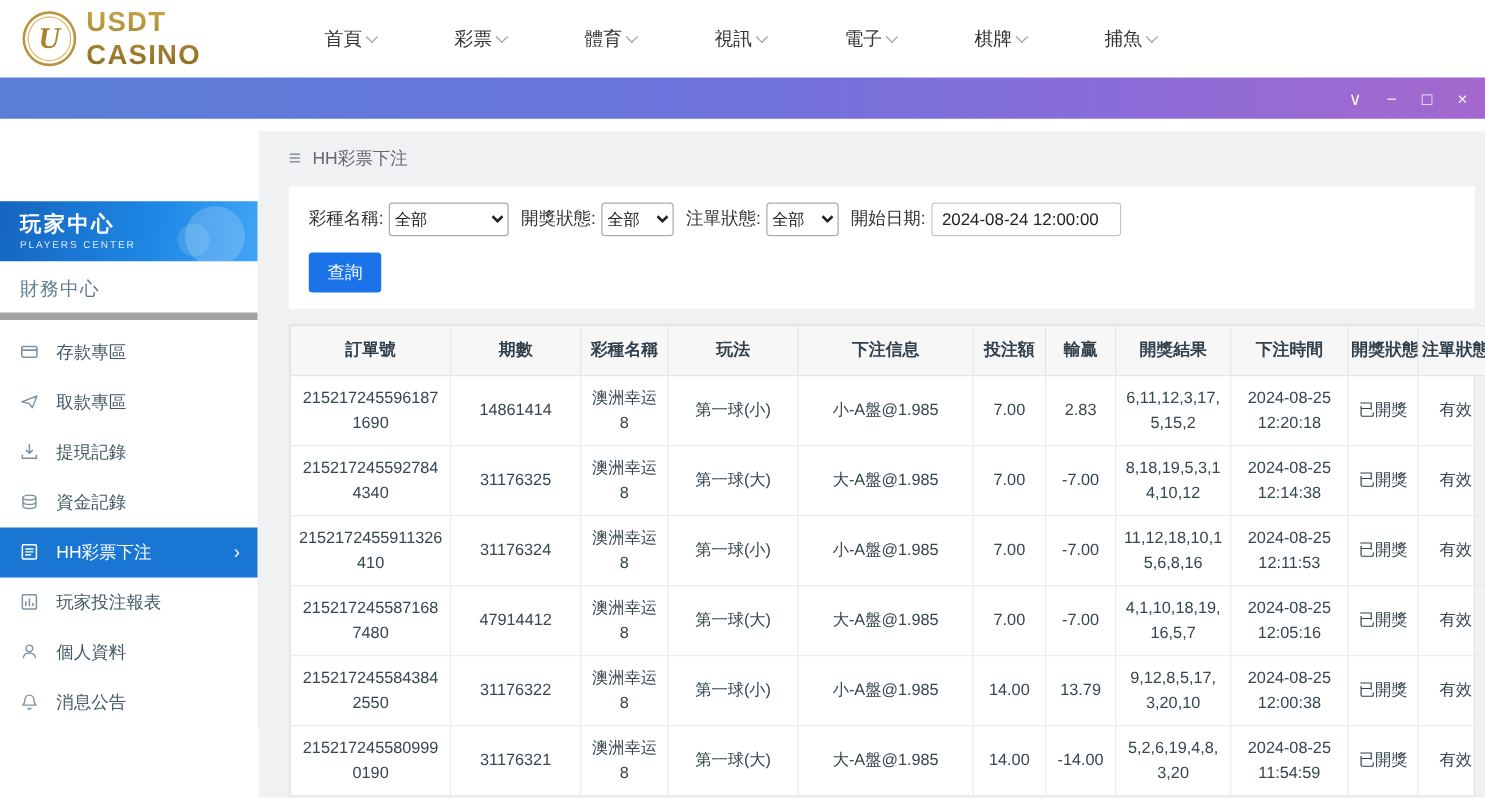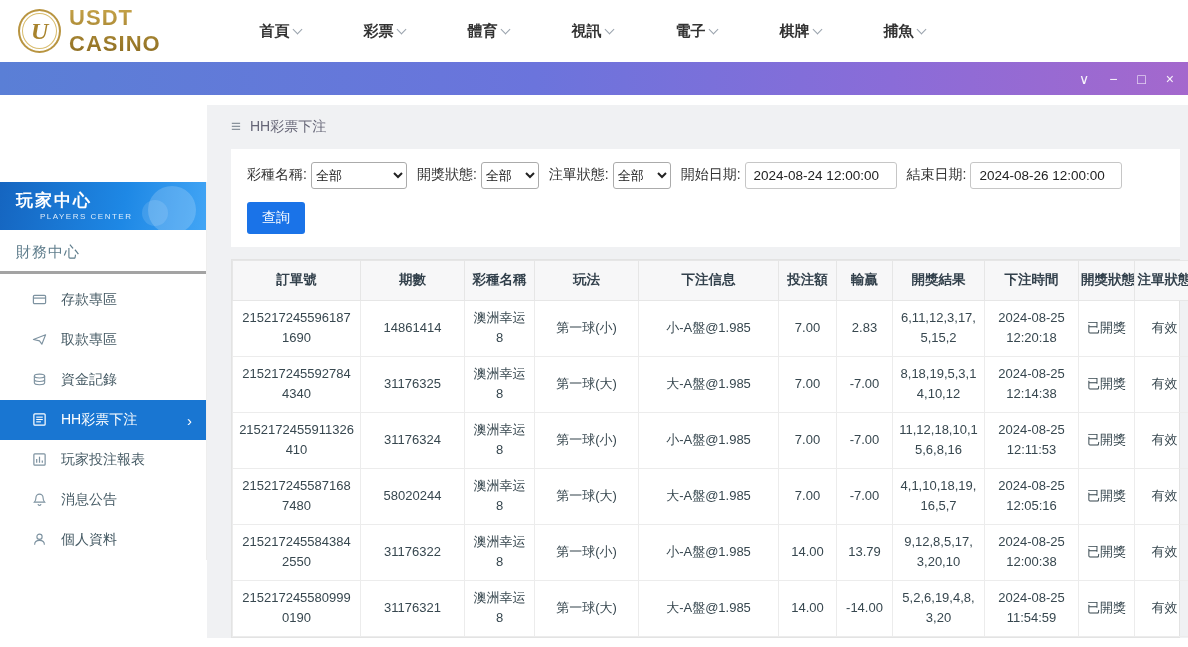--- a/index.html
+++ b/index.html
@@ -10,49 +10,49 @@
   .topnav { height:62px; background:#fff; display:flex; align-items:center; padding:0 18px; }
   .logo { display:flex; align-items:center; gap:8px; width:210px; }
   .logo-badge { width:44px; height:44px; border-radius:50%; border:2px solid #b89440;
     display:flex; align-items:center; justify-content:center;
     box-shadow: inset 0 0 0 2px #fff, inset 0 0 0 3px #d9bd6e; }
   .logo-badge span { font-family:"Liberation Serif", serif; font-weight:bold; font-style:italic;
     font-size:24px; color:#a8832c; }
   .logo-text { font-size:22px; font-weight:bold; letter-spacing:1px;
     background:linear-gradient(180deg,#c9a64b 0%, #8a6a1f 100%);
     -webkit-background-clip:text; background-clip:text; -webkit-text-fill-color:transparent; color:#9c7b2d; }
-  .nav-items { display:flex; flex:1;font-weight:bold; }
+  .nav-items { display:flex; flex:1; }
   .nav-item { width:104px; text-align:center; font-size:15px; color:#333; cursor:pointer;
     display:flex; align-items:center; justify-content:center; }
   .nav-label { margin-right:4px; }
   .chev { width:7px; height:7px; border-right:1.6px solid #9aa3ad; border-bottom:1.6px solid #9aa3ad;
     transform:rotate(45deg); display:inline-block; margin-bottom:3px; }
 
   
   .gradient-bar { height:33px; background:linear-gradient(90deg,#5a7fd6 0%, #6b74dc 45%, #8a6cd8 75%, #a468cd 100%);
     display:flex; align-items:center; justify-content:flex-end; padding-right:14px; }
   .win-controls { display:flex; gap:20px; color:#fff; font-size:14px; align-items:center; }
   .win-controls span { cursor:pointer; line-height:1; opacity:.92; }
 
   
   .main { display:flex; height:552px; overflow:hidden;align-items:center; }
 
   
   .sidebar { width:207px; background:#fff; flex-shrink:0; border-right:1px solid #eee; }
   .sidebar-header { height:48px; background:linear-gradient(100deg,#1565c0 0%, #1e88e5 60%, #42a5f5 100%);
     color:#fff; padding:7px 0 0 16px; position:relative; overflow:hidden; }
   .sidebar-header .sh-title { font-size:17px; font-weight:bold; letter-spacing:2px; }
-  .sidebar-header .sh-sub { font-size:8px; letter-spacing:1.5px; opacity:.85;margin-left:24px; }
+  .sidebar-header .sh-sub { font-size:8px; letter-spacing:1.5px; opacity:.85; }
   .sidebar-header::after { content:""; position:absolute; right:10px; top:4px; width:48px; height:48px;
     border-radius:50%; background:rgba(255,255,255,.18); }
   .sidebar-header::before { content:""; position:absolute; right:38px; top:18px; width:26px; height:26px;
     border-radius:50%; background:rgba(255,255,255,.12); }
   .side-section-title { font-size:15px; color:#5f7d8c; padding:13px 16px 9px 16px;
-    border-bottom:3px solid #a3a3a3; margin-bottom:6px; letter-spacing:1px; }
-  .side-item { height:40px; display:flex; align-items:center; padding-left:32px; gap:13px;
+    border-bottom:6px solid #a3a3a3; margin-bottom:6px; letter-spacing:1px; }
+  .side-item { height:40px; display:flex; align-items:center; padding-left:16px; gap:13px;
     font-size:14px; color:#455a64; cursor:pointer; }
   .side-icon { width:16px; height:16px; color:#7d92a0; display:inline-flex; }
   .side-icon svg { width:15px; height:15px; }
   .side-item.highlight { color:#ff5a00; }
   .side-item.highlight .side-icon { color:#ff7a1a; }
   .side-item.active { background:#1976d2; color:#fff; }
   .side-item.active .side-icon { color:#fff; }
   .side-chev { margin-left:auto; margin-right:14px; font-size:15px; color:#fff; }
 
   
@@ -157,20 +157,29 @@
           <span class="side-label" data-name="sidebar-item-label">存款專區</span>
         </div>
         <div class="side-item" data-name="sidebar-item-withdraw">
           <span class="side-icon" data-name="withdraw-icon">
             <svg viewBox="0 0 16 16">
               <path d="M1.5 8 L14.5 3 L10.5 13 L8 9.5 Z" fill="none" stroke="currentColor" stroke-width="1.2" stroke-linejoin="round"></path>
             </svg>
           </span>
           <span class="side-label" data-name="sidebar-item-label">取款專區</span>
         </div>
+        <div class="side-item" data-name="sidebar-item-cashout">
+          <span class="side-icon" data-name="cashout-icon">
+            <svg viewBox="0 0 16 16">
+              <path d="M8 2 v7 M5.5 6.7 L8 9.2 L10.5 6.7" fill="none" stroke="currentColor" stroke-width="1.3" stroke-linecap="round"></path>
+              <path d="M2 10.5 v3 h12 v-3" fill="none" stroke="currentColor" stroke-width="1.3"></path>
+            </svg>
+          </span>
+          <span class="side-label" data-name="sidebar-item-label">提現記錄</span>
+        </div>
         <div class="side-item" data-name="sidebar-item-funds">
           <span class="side-icon" data-name="funds-icon">
             <svg viewBox="0 0 16 16">
               <ellipse cx="8" cy="4.3" rx="5.5" ry="2.1" fill="none" stroke="currentColor" stroke-width="1.2"></ellipse>
               <path d="M2.5 4.3 v7.2 c0 1.2 2.5 2.1 5.5 2.1 s5.5-.9 5.5-2.1 V4.3" fill="none" stroke="currentColor" stroke-width="1.2"></path>
               <path d="M2.5 8 c0 1.2 2.5 2.1 5.5 2.1 s5.5-.9 5.5-2.1" fill="none" stroke="currentColor" stroke-width="1.2"></path>
             </svg>
           </span>
           <span class="side-label" data-name="sidebar-item-label">資金記錄</span>
         </div>
@@ -190,37 +199,37 @@
           <span class="side-icon" data-name="report-icon">
             <svg viewBox="0 0 16 16">
               <rect x="2" y="2" width="12" height="12" rx="1" fill="none" stroke="currentColor" stroke-width="1.3"></rect>
               <line x1="5" y1="11.5" x2="5" y2="7.5" stroke="currentColor" stroke-width="1.3"></line>
               <line x1="8" y1="11.5" x2="8" y2="5" stroke="currentColor" stroke-width="1.3"></line>
               <line x1="11" y1="11.5" x2="11" y2="9" stroke="currentColor" stroke-width="1.3"></line>
             </svg>
           </span>
           <span class="side-label" data-name="sidebar-item-label">玩家投注報表</span>
         </div>
+        <div class="side-item" data-name="sidebar-item-user">
+          <span class="side-icon" data-name="user-icon">
+            <svg viewBox="0 0 16 16">
+              <circle cx="8" cy="5" r="2.8" fill="none" stroke="currentColor" stroke-width="1.2"></circle>
+              <path d="M2.8 13.5 c0-2.9 2.3-4.6 5.2-4.6 s5.2 1.7 5.2 4.6" fill="none" stroke="currentColor" stroke-width="1.2"></path>
+            </svg>
+          </span>
+          <span class="side-label" data-name="sidebar-item-label">個人資料</span>
+        </div>
         <div class="side-item" data-name="sidebar-item-bell">
           <span class="side-icon" data-name="bell-icon">
             <svg viewBox="0 0 16 16">
               <path d="M8 2.2 a3.8 3.8 0 0 1 3.8 3.8 c0 3 1.2 4.2 1.7 4.8 H2.5 c.5-.6 1.7-1.8 1.7-4.8 A3.8 3.8 0 0 1 8 2.2 Z" fill="none" stroke="currentColor" stroke-width="1.2"></path>
               <path d="M6.5 12.8 a1.5 1.5 0 0 0 3 0" fill="none" stroke="currentColor" stroke-width="1.2"></path>
             </svg>
           </span>
           <span class="side-label" data-name="sidebar-item-label">消息公告</span>
-        </div>
-        <div class="side-item" data-name="sidebar-item-user">
-          <span class="side-icon" data-name="user-icon">
-            <svg viewBox="0 0 16 16">
-              <circle cx="8" cy="5" r="2.8" fill="none" stroke="currentColor" stroke-width="1.2"></circle>
-              <path d="M2.8 13.5 c0-2.9 2.3-4.6 5.2-4.6 s5.2 1.7 5.2 4.6" fill="none" stroke="currentColor" stroke-width="1.2"></path>
-            </svg>
-          </span>
-          <span class="side-label" data-name="sidebar-item-label">個人資料</span>
         </div>
       </div>
   </aside>
 
   <section class="content" data-name="content-area">
 
     <div class="breadcrumb" data-name="breadcrumb">
       <span class="menu-glyph" data-name="hamburger-menu-icon">≡</span>
       <span data-name="page-title">HH彩票下注</span>
     </div>
@@ -235,24 +244,20 @@
             <label data-name="filter-label">開獎狀態:</label>
             <select data-name="draw-status-select"><option>全部</option></select>
           </div>
           <div class="filter-field" data-name="filter-field">
             <label data-name="filter-label">注單狀態:</label>
             <select data-name="bet-status-select"><option>全部</option></select>
           </div>
           <div class="filter-field" data-name="filter-field">
             <label data-name="filter-label">開始日期:</label>
             <input data-name="start-date-input" type="text" value="2024-08-24 12:00:00" style="">
-          </div>
-          <div class="filter-field" data-name="filter-field">
-            <label data-name="filter-label">結束日期:</label>
-            <input data-name="end-date-input" type="text" value="2024-08-26 12:00:00" style="">
           </div>
         </div>
       <button class="search-btn" data-name="search-button">查詢</button>
     </div>
 
     <div class="table-wrap" data-name="bets-table-wrap">
       <table data-name="bets-table">
         <colgroup>
           <col class="w0">
             <col class="w1">
@@ -316,21 +321,21 @@
               <td class="col4" data-name="table-cell">小-A盤@1.985</td>
               <td class="col5" data-name="table-cell">7.00</td>
               <td class="col6" data-name="table-cell">-7.00</td>
               <td class="col7" data-name="table-cell">11,12,18,10,15,6,8,16</td>
               <td class="col8" data-name="table-cell">2024-08-25 12:11:53</td>
               <td class="col9" data-name="table-cell">已開獎</td>
               <td class="col10" data-name="table-cell">有效</td>
             </tr>
             <tr data-name="table-row">
               <td class="col0" data-name="table-cell">2152172455871687480</td>
-              <td class="col1" data-name="table-cell">58020244</td>
+              <td class="col1" data-name="table-cell">47914412</td>
               <td class="col2" data-name="table-cell">澳洲幸运8</td>
               <td class="col3" data-name="table-cell">第一球(大)</td>
               <td class="col4" data-name="table-cell">大-A盤@1.985</td>
               <td class="col5" data-name="table-cell">7.00</td>
               <td class="col6" data-name="table-cell">-7.00</td>
               <td class="col7" data-name="table-cell">4,1,10,18,19,16,5,7</td>
               <td class="col8" data-name="table-cell">2024-08-25 12:05:16</td>
               <td class="col9" data-name="table-cell">已開獎</td>
               <td class="col10" data-name="table-cell">有效</td>
             </tr>

